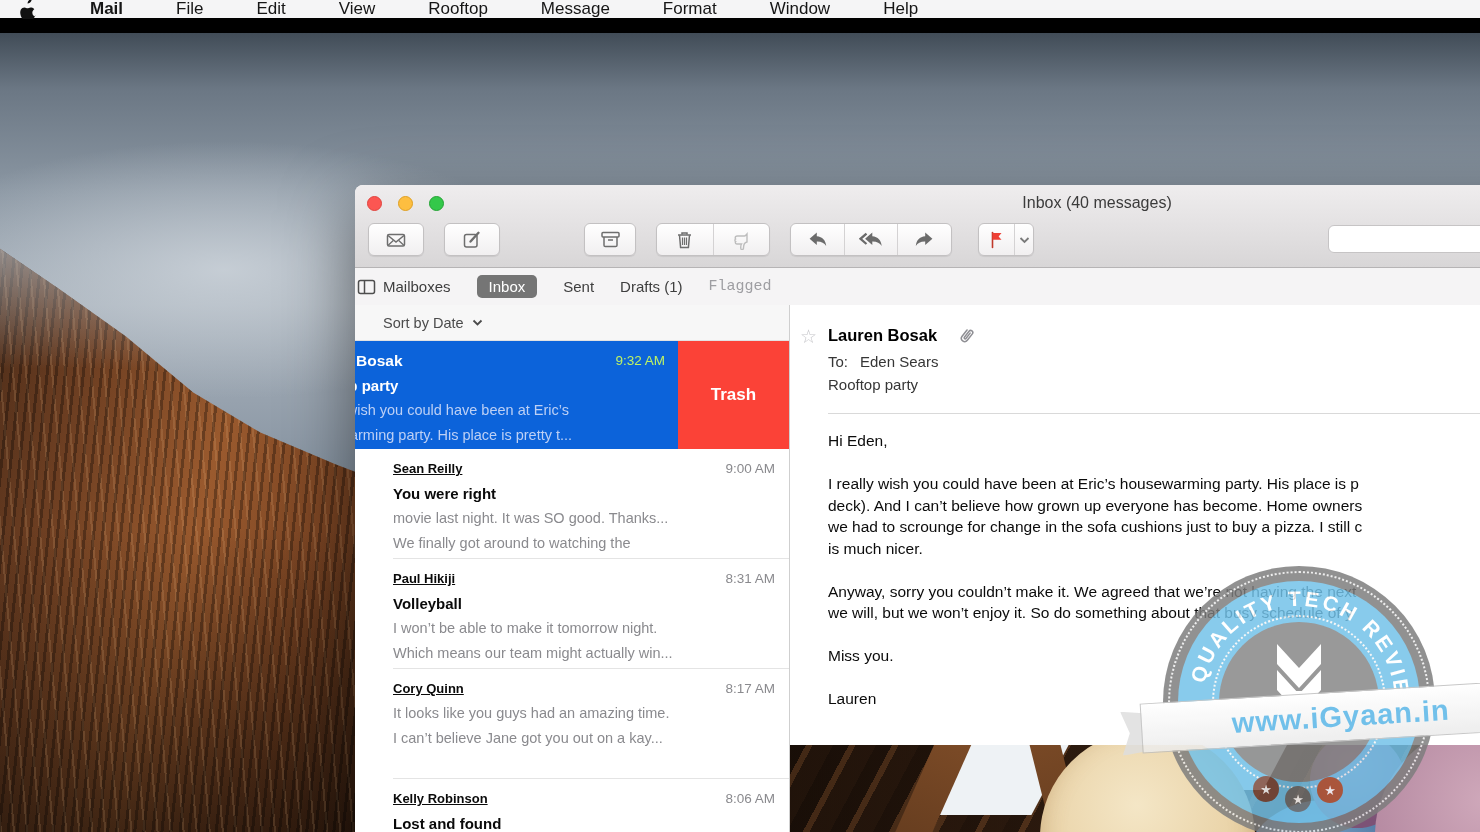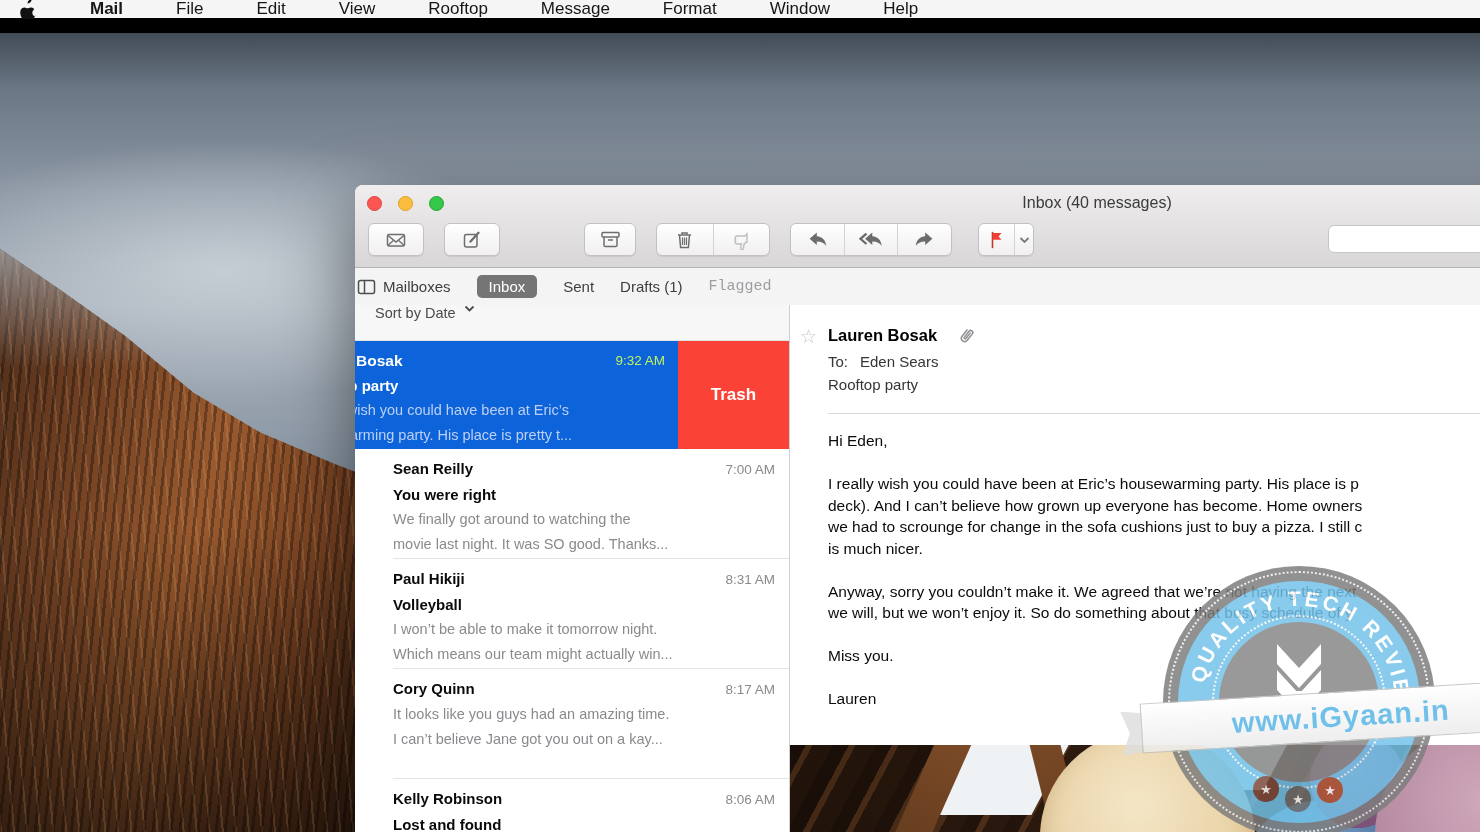--- a/index.html
+++ b/index.html
@@ -53,27 +53,27 @@
   .favbar{position:absolute;left:0;top:83px;width:100%;height:37px;background:#f5f4f5;
           border-bottom:1px solid #c9c7c8;display:flex;align-items:center;font-size:15px;color:#3e3e3e;}
   .fav{margin-left:26px;white-space:nowrap;}
   .fav.first{margin-left:2px;display:flex;align-items:center;gap:7px;}
   .fav.pill{background:#757575;color:#fff;border-radius:5px;padding:3px 12px;}
   .fav.dim{color:#9e9ea2;font-family:Liberation Mono, monospace;}
 
   
   .content{position:absolute;left:0;top:120px;width:100%;height:580px;display:flex;}
   .list{width:434px;flex:none;border-right:1px solid #cfcfcf;background:#fff;overflow:hidden;}
-  .sort{height:36px;box-sizing:border-box;display:flex;align-items:flex-start;gap:8px;
-        padding-left:20px;background:#f7f7f7;border-bottom:1px solid #e2e2e2;
+  .sort{height:36px;box-sizing:border-box;display:flex;align-items:center;gap:8px;
+        padding-left:28px;background:#f7f7f7;border-bottom:1px solid #e2e2e2;
         font-size:14.5px;color:#4b4b4b;}
   .row{position:relative;height:110px;box-sizing:border-box;padding:7px 14px 0 38px;background:#fff;}
   .row::after{content:"";position:absolute;left:38px;right:0;bottom:0;border-bottom:1px solid #e4e4e4;}
   .r-head{display:flex;justify-content:space-between;align-items:baseline;line-height:25px;}
-  .r-sender{font-size:15px;font-weight:700;color:#0a0a0a;}
+  .r-sender{font-size:13px;font-weight:700;color:#0a0a0a;text-decoration:underline;}
   .r-time{font-size:13.5px;color:#8a8a8e;}
   .r-subject{font-size:15px;font-weight:600;color:#0a0a0a;line-height:25px;}
   .r-prev{font-size:14.5px;color:#8a8a8e;line-height:25px;white-space:nowrap;overflow:hidden;}
   .row-sel{height:108px;padding:0;}
   .row-sel::after{border-bottom:none;}
   .sel-blue{position:absolute;left:0;top:0;width:323px;height:100%;overflow:hidden;}
   .sel-shift{position:absolute;left:-55px;top:7px;}
   .sel-shift > div{white-space:nowrap;line-height:25px;}
   .sel-sender{font-size:15.5px;font-weight:700;color:#fff;}
   .sel-subject{font-size:15px;font-weight:600;color:#fff;}
@@ -287,25 +287,25 @@
               <div class="sel-prev">housewarming party. His place is pretty t...</div>
             </div>
             <div class="sel-time">9:32 AM</div>
           </div>
           <div class="trash-btn" style="background:#fb4237;">Trash</div>
         </div>
 
         <div class="row">
           <div class="r-head">
             <span class="r-sender">Sean Reilly</span>
-            <span class="r-time">7:00 AM</span>
+            <span class="r-time">9:00 AM</span>
           </div>
           <div class="r-subject">You were right</div>
+          <div class="r-prev">movie last night. It was SO good. Thanks...</div>
           <div class="r-prev">We finally got around to watching the</div>
-          <div class="r-prev">movie last night. It was SO good. Thanks...</div>
         </div>
 
         <div class="row">
           <div class="r-head">
             <span class="r-sender">Paul Hikiji</span>
             <span class="r-time">8:31 AM</span>
           </div>
           <div class="r-subject">Volleyball</div>
           <div class="r-prev">I won’t be able to make it tomorrow night.</div>
           <div class="r-prev">Which means our team might actually win...</div>

